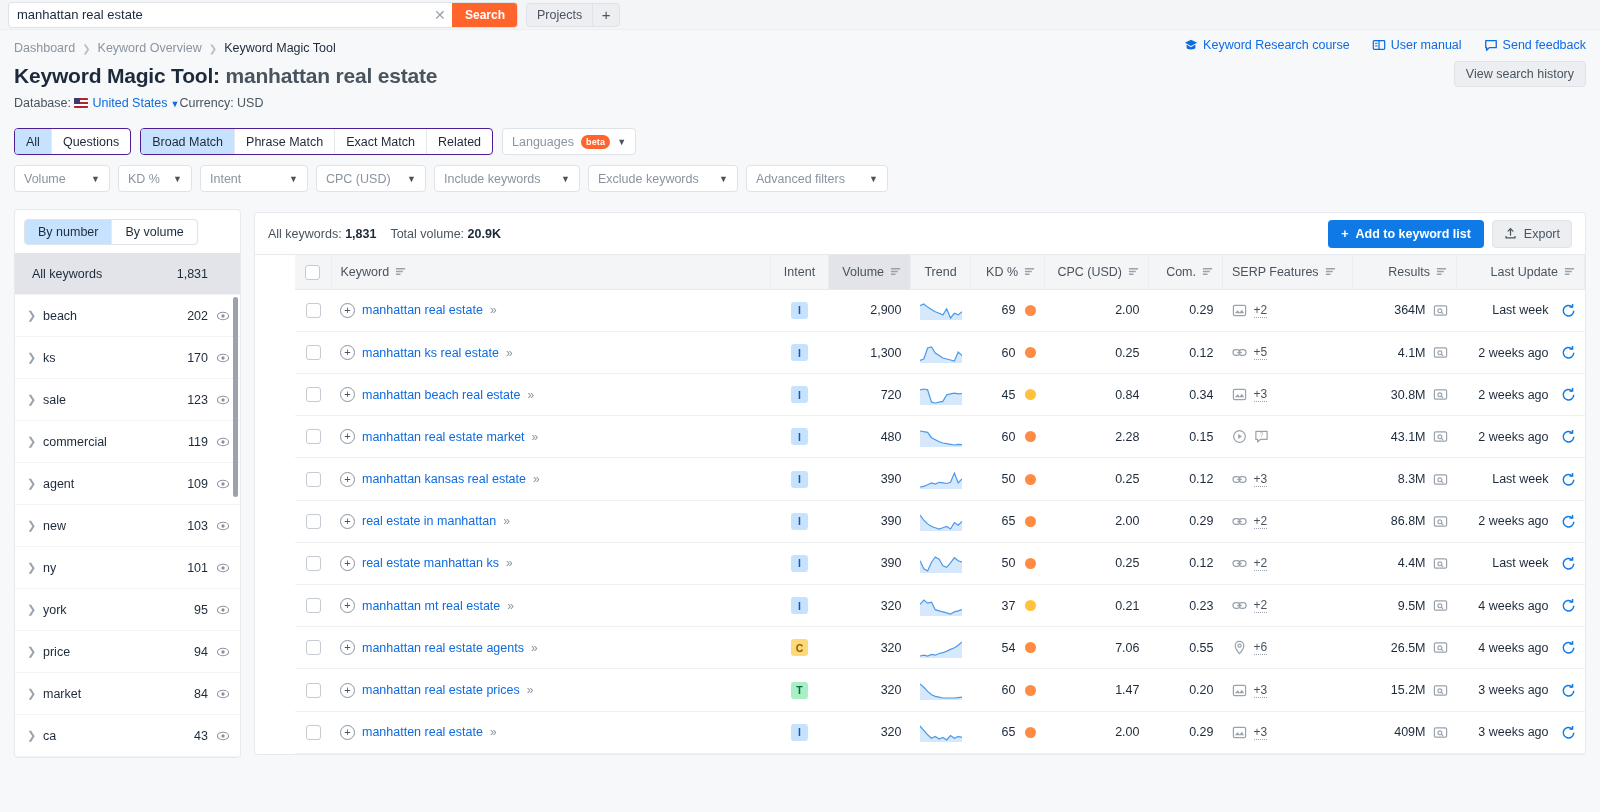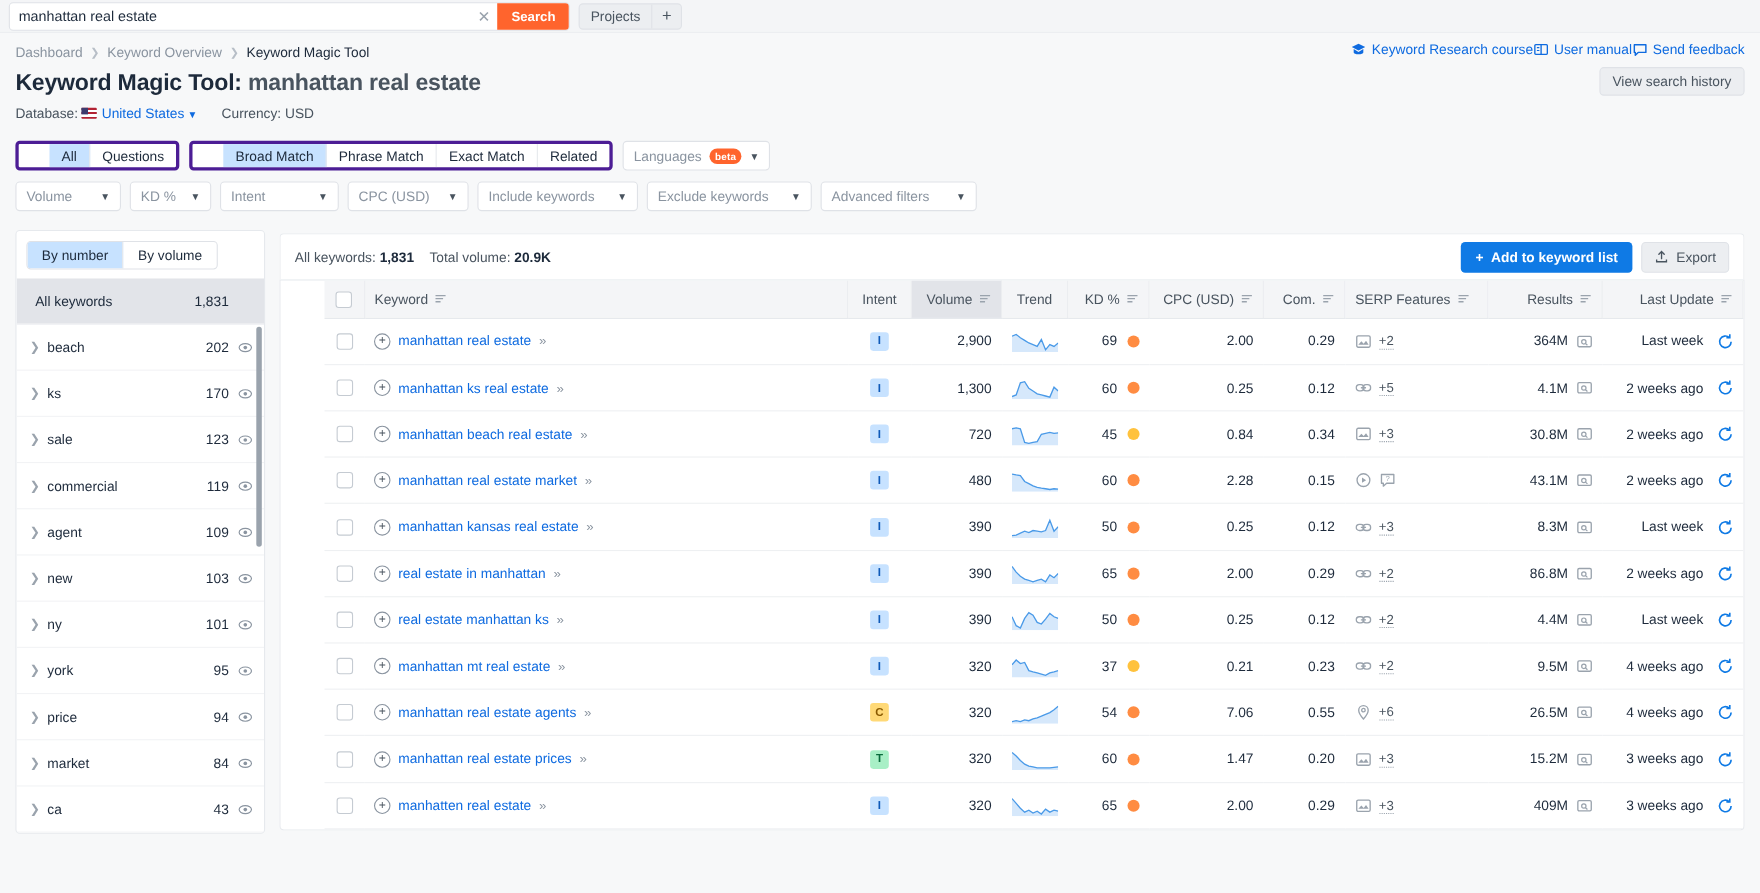--- a/index.html
+++ b/index.html
@@ -92,64 +92,63 @@
   .bc-current { color: #1d2a3b; }
   .page-title {
     margin-top: 9px;
     font-size: 21px;
     font-weight: bold;
     letter-spacing: -0.2px;
   }
   .page-title .q { color: #49545f; font-weight: bold; }
   .meta-row {
     margin-top: 8px;
-    display: flex; align-items: center; gap: 22px;
+    display: flex; align-items: center; 
     font-size: 12.5px; color: #49545f;
   }
   .db-link { color: #0f6be0; cursor: pointer; }
   .flag {
     display: inline-block;
     width: 14px; height: 10px;
     background: linear-gradient(to bottom,#b22234 0 20%,#fff 20% 40%,#b22234 40% 60%,#fff 60% 80%,#b22234 80% 100%);
     position: relative; vertical-align: -1px; margin-right: 4px;
     border-radius: 1px;
   }
   .flag::before {
     content:""; position: absolute; left:0; top:0; width:6px; height:6px; background:#3c3b6e;
   }
   .caret { font-size: 9px; color: #0f6be0; margin-left: 3px; }
 
   .head-right {
     position: absolute; right: 14px; top: 8px;
     display: flex; flex-direction: column; align-items: flex-end; gap: 9px;
   }
-  .head-links { display: flex; align-items: center; font-size: 12.5px; }
+  .head-links { display: flex; align-items: center; gap: 22px; font-size: 12.5px; }
   .hl { color: #0f6be0; display: flex; align-items: center; gap: 5px; cursor: pointer; }
   .history-btn {
     border: 1px solid #dfe2e7;
     background: #eceef1;
     border-radius: 4px;
     font-size: 12.5px;
     color: #49545f;
     padding: 5px 11px;
     cursor: pointer;
     text-align: right;
   }
 
   
   .filter-area { padding: 18px 14px 0 14px; }
   .seg-row { display: flex; align-items: center; gap: 9px; }
   .seg-group {
     display: flex;
-    border: 3px solid #4c1d95;
+    border: 1px solid #4c1d95;
     border-radius: 4px;
     background: #fff;
     overflow: hidden;
     height: 27px;
-    padding-left: 28px;
   }
   .seg {
     padding: 0 11px;
     display: flex; align-items: center;
     font-size: 12.5px;
     color: #1d2a3b;
     cursor: pointer;
     border-right: 1px solid #e6e9ed;
   }
   .seg:last-child { border-right: none; }

